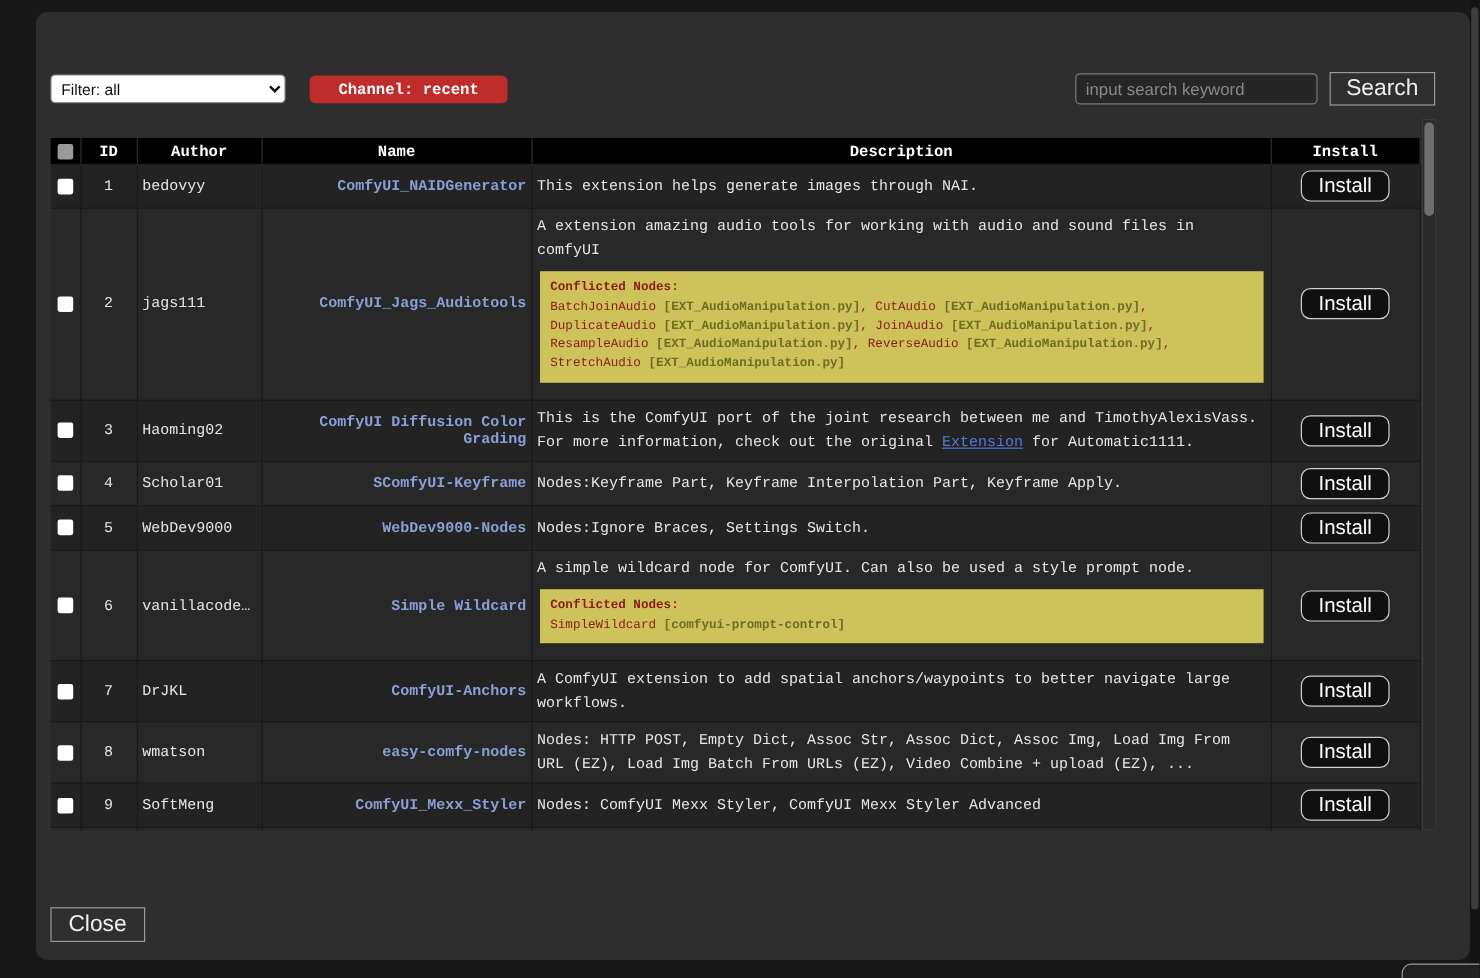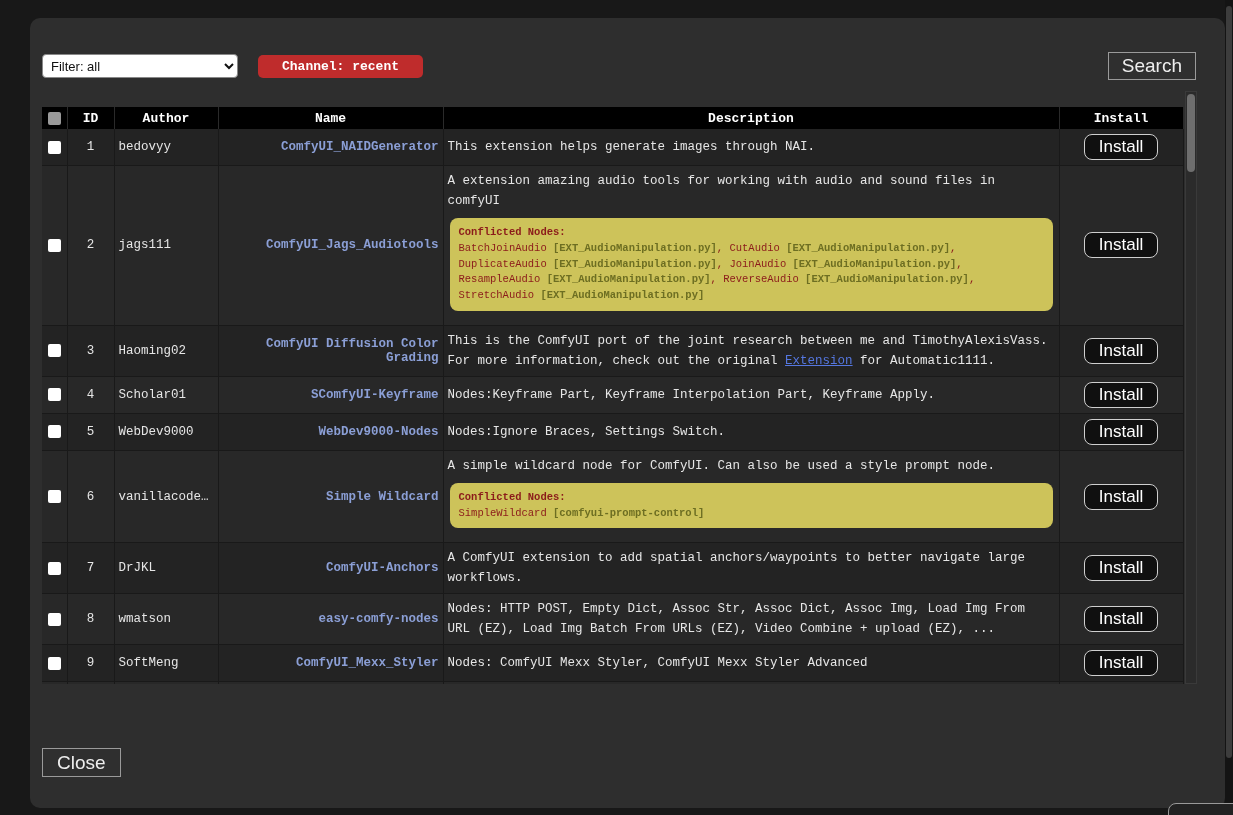--- a/index.html
+++ b/index.html
@@ -7,22 +7,22 @@
     --conflict-bg:#cdc35a;
     --conflict-text:#8b1a1a;
     --conflict-src:#6d6e22;
     --name-link:#8b9fd6;
     --desc-link:#5577e0;
   }
   *{margin:0;padding:0;box-sizing:border-box;}
   html,body{background:#181818;}
   .screen{position:relative;width:1233px;height:815px;background:#181818;overflow:hidden;
           font-family:"Liberation Mono","DejaVu Sans Mono",monospace;}
-  .dialog{position:absolute;left:30px;top:18px;width:1195px;height:790px;background:#2e2e2e;
-          border-radius:10px;padding:34px 13px 0 12px;}
+  .dialog{position:absolute;left:30px;top:10px;width:1195px;height:790px;background:#2e2e2e;
+          border-radius:10px;padding:50px 13px 0 12px;}
   
   .toolbar{display:flex;align-items:center;height:28px;margin-bottom:11px;}
   select.filter{width:196px;height:24px;font:13px "Liberation Sans",sans-serif;border-radius:4px;
           background:#fff;color:#111;border:1px solid #888;padding:0 4px;}
   .channel-badge{margin-left:20px;background:var(--accent-red);color:#fff;
           font:bold 13px "Liberation Mono",monospace;padding:4px 24px;border-radius:5px;}
   .spacer{flex:1;}
   .search-input{width:202px;height:26px;background:#262626;border:1px solid #7a7a7a;border-radius:4px;
           color:#ddd;font:14px "Liberation Sans",sans-serif;padding:0 8px;}
   .search-input::placeholder{color:#8a8a8a;}
@@ -37,21 +37,21 @@
   tbody td{border-bottom:1px solid #191919;border-right:1px solid #191919;vertical-align:middle;
           color:#e6e6e6;font:12.5px "Liberation Mono",monospace;padding:5px 4px;}
   tr.odd{background:#232323;}
   tr.even{background:#282828;}
   .col-id{text-align:center;}
   .col-author{white-space:nowrap;overflow:hidden;}
   .col-name{padding-left:10px;text-align:right;}
   .name-link{color:var(--name-link);font-weight:bold;text-decoration:none;cursor:pointer;}
   .desc{line-height:1.6;}
   a.ext-link{color:var(--desc-link);text-decoration:underline;cursor:pointer;}
-  .conflict{background:var(--conflict-bg);border-radius:8px;margin:7px 2px 9px 2px;padding:7px 9px;
+  .conflict{background:var(--conflict-bg);border-radius:0;margin:7px 2px 9px 2px;padding:7px 9px;
           font-size:10.5px;line-height:1.5;color:var(--conflict-text);}
   .conflict .title{font-weight:bold;color:var(--conflict-text);display:block;}
   .conflict .node{font-weight:normal;color:var(--conflict-text);text-align:center;}
   .conflict .src{color:var(--conflict-src);font-weight:bold;}
   .install-btn{display:block;margin:0 auto;font-size:17px;padding:2px 14px;border-radius:8px;
           border:1px solid #cfcfcf;background:#101010;color:#fff;
           font-family:"Liberation Sans",sans-serif;cursor:pointer;}
   input.cb{appearance:none;-webkit-appearance:none;width:13px;height:13px;background:#fff;
           border-radius:2px;display:block;margin:0 auto;cursor:pointer;}
   thead input.cb{background:#9a9a9a;}
@@ -72,20 +72,21 @@
 
 <div class="screen">
   <div class="dialog">
 
     <div class="toolbar">
       <select class="filter">
         <option>Filter: all</option>
       </select>
       <div class="channel-badge">Channel: recent</div>
       <div class="spacer"></div>
+      <input class="search-input" type="text" placeholder="input search keyword" style="">
       <button class="btn search-btn">Search</button>
     </div>
 
     <div class="table-area">
       <table>
         <colgroup>
           <col style="width:25px">
             <col style="width:47px">
             <col style="width:104px">
           <col style="width:225px">

